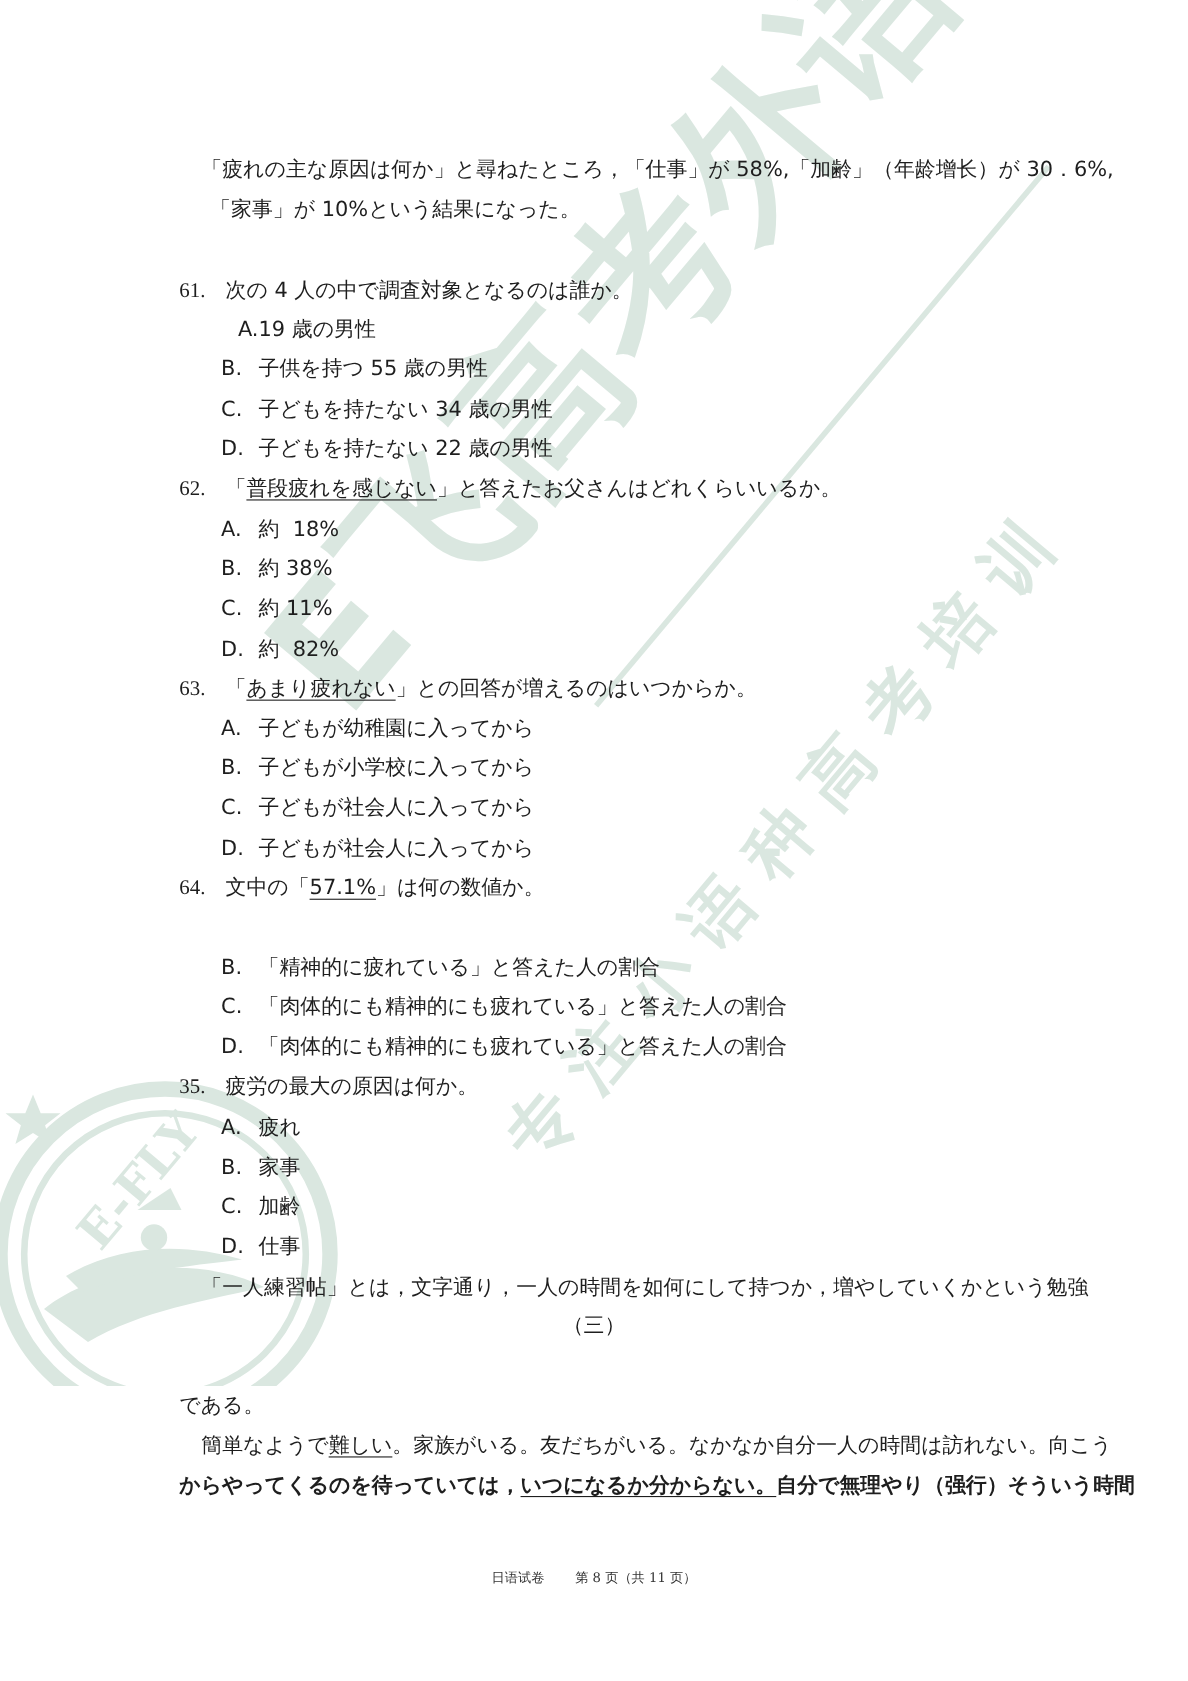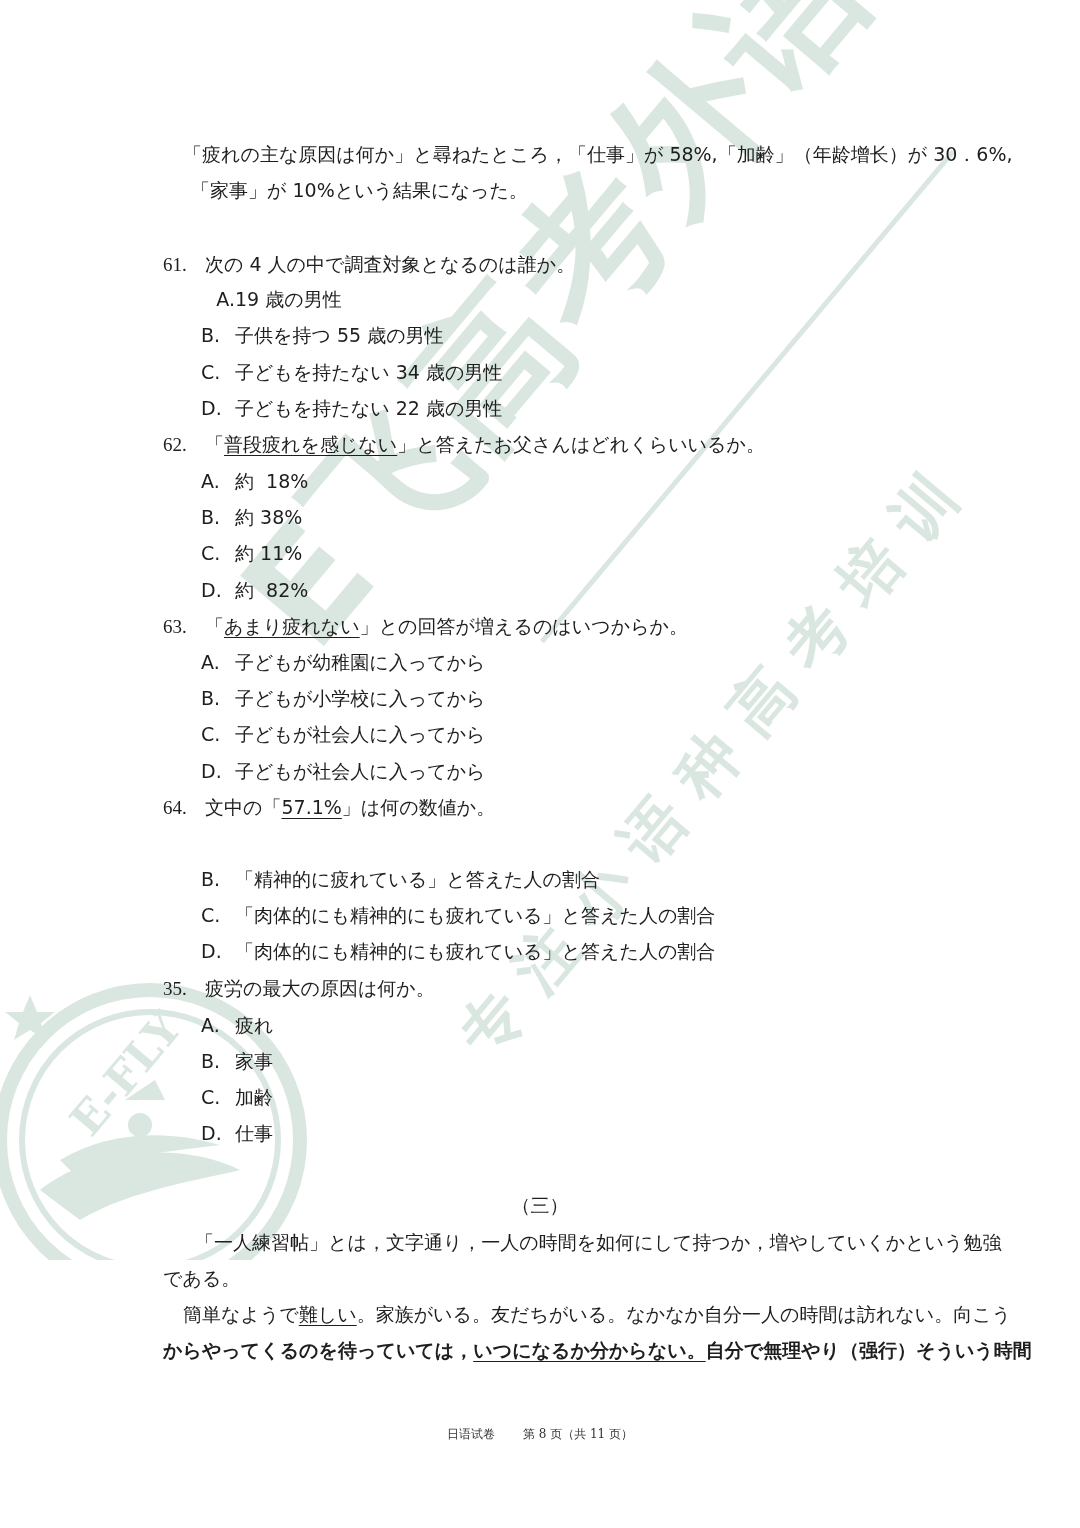--- a/index.html
+++ b/index.html
@@ -91,21 +91,21 @@
 
   <div class="line q" style="top:976px;">
     <span class="num">35.</span><span>疲労の最大の原因は何か。</span>
   </div>
   <div class="line opt" style="top:1013px;"><span class="lbl">A.</span><span>疲れ</span></div>
   <div class="line opt" style="top:1049px;"><span class="lbl">B.</span><span>家事</span></div>
   <div class="line opt" style="top:1085px;"><span class="lbl">C.</span><span>加齢</span></div>
   <div class="line opt" style="top:1121px;"><span class="lbl">D.</span><span>仕事</span></div>
 
   <div class="line center" style="top:1193px;">（三）</div>
-  <div class="line" style="left:183px; top:1230px;margin-left:12px;">「一人練習帖」とは，文字通り，一人の時間を如何にして持つか，増やしていくかという勉強</div>
+  <div class="line" style="left:183px; top:1158px;">「一人練習帖」とは，文字通り，一人の時間を如何にして持つか，増やしていくかという勉強</div>
   <div class="line" style="left:163px; top:1266px;">である。</div>
   <div class="line" style="left:183px; top:1302px;">
     <span>簡単なようで</span><span class="ul">難しい</span><span>。家族がいる。友だちがいる。なかなか自分一人の時間は訪れない。向こう</span>
   </div>
   <div class="line" style="left:163px; top:1338px;font-weight:bold;">
     <span>からやってくるのを待っていては，</span><span class="ul">いつになるか分からない。</span><span>自分で無理やり（强行）そういう時間</span>
   </div>
 
   <div class="line center footer" style="top:1422px;">
     <span>日语试卷</span><span class="gap"></span><span>第 8 页（共 11 页）</span>

